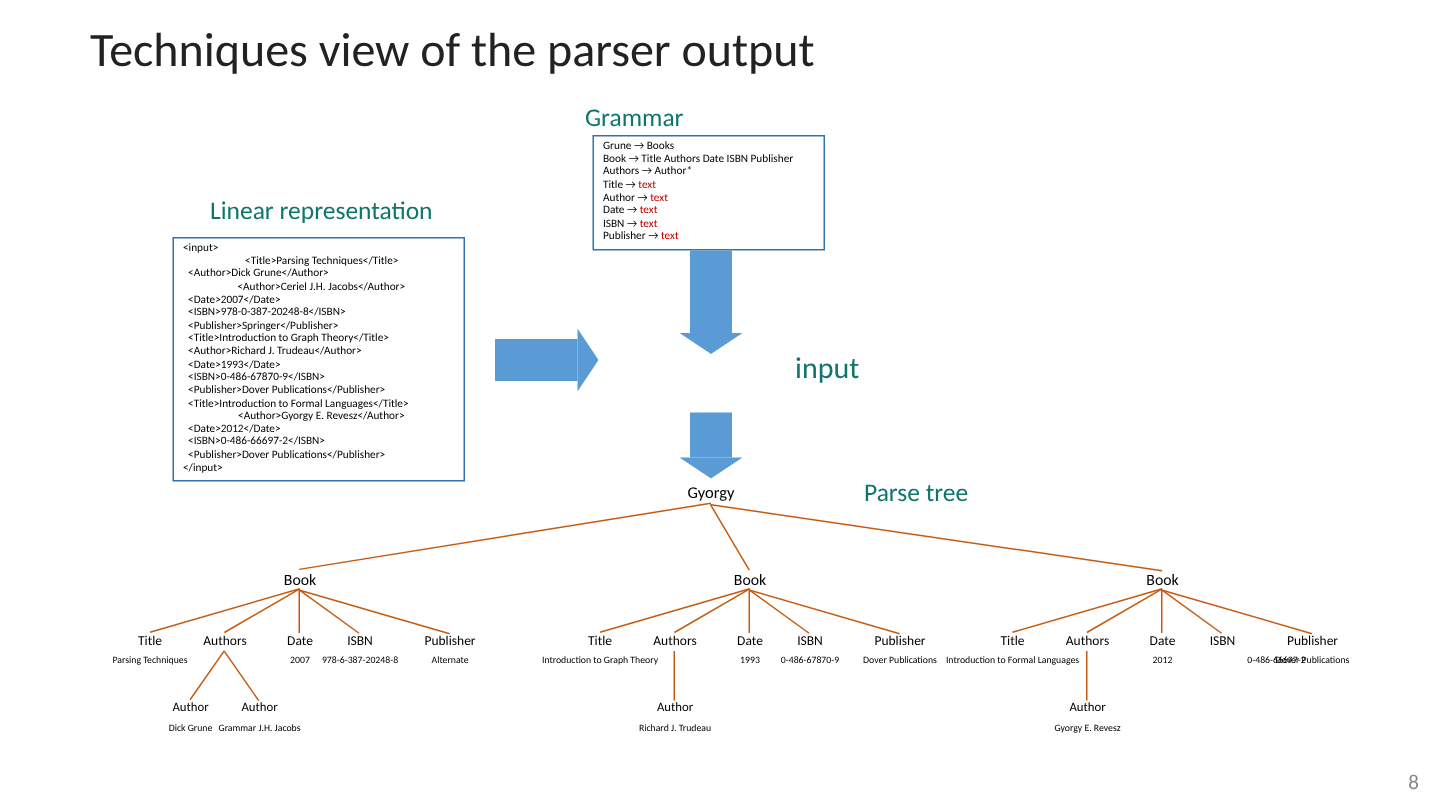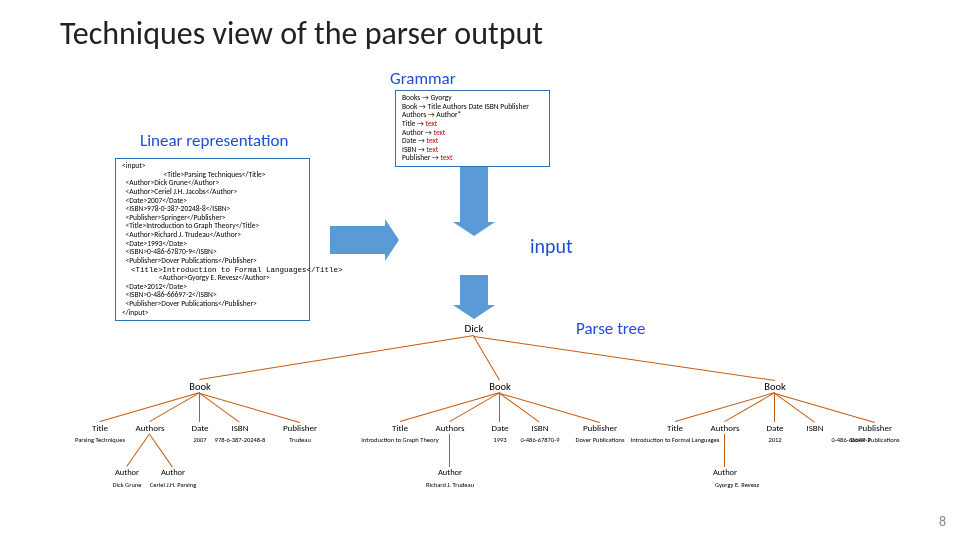--- a/index.html
+++ b/index.html
@@ -13,21 +13,21 @@
   }
   .slide-title {
     font-size: 32px;
     font-weight: 400;
     color: #222;
     padding: 14px 0 0 60px;
   }
   .section-label {
     position: absolute;
     font-size: 17px;
-    color: #1d4ed8;
+    color: #0f766e;
   }
   .grammar-box {
     position: absolute;
     left: 395px;
     top: 90px;
     border: 1px solid #2E74B5;
     padding: 3px 6px;
     font-size: 7.5px;
     line-height: 1.15;
     color: #000;
@@ -123,83 +123,83 @@
     color: #888;
   }
 </style>
 </head>
 <body>
 
 <div class="slide-title">Techniques view of the parser output</div>
 
 <div class="section-label grammar-label">Grammar</div>
 <div class="grammar-box" id="grammar-box">
-    <div>Books → Gyorgy</div>
+    <div>Grune → Books</div>
     <div>Book → Title Authors Date ISBN Publisher</div>
     <div>Authors → Author*</div>
     <div>Title → <span class="kw">text</span></div>
     <div>Author → <span class="kw">text</span></div>
     <div>Date → <span class="kw">text</span></div>
     <div>ISBN → <span class="kw">text</span></div>
     <div>Publisher → <span class="kw">text</span></div>
   </div>
 
 <div class="section-label linear-label">Linear representation</div>
 <div class="input-box" id="input-box">
     <div style="white-space: pre;">&lt;input&gt;</div>
     <div style="white-space: pre; margin-left: 38px;">  &lt;Title&gt;Parsing Techniques&lt;/Title&gt;</div>
     <div style="white-space: pre;">  &lt;Author&gt;Dick Grune&lt;/Author&gt;</div>
-    <div style="white-space: pre;">  &lt;Author&gt;Ceriel J.H. Jacobs&lt;/Author&gt;</div>
+    <div style="white-space: pre; text-align: center;">  &lt;Author&gt;Ceriel J.H. Jacobs&lt;/Author&gt;</div>
     <div style="white-space: pre;">  &lt;Date&gt;2007&lt;/Date&gt;</div>
     <div style="white-space: pre;">  &lt;ISBN&gt;978-0-387-20248-8&lt;/ISBN&gt;</div>
     <div style="white-space: pre;">  &lt;Publisher&gt;Springer&lt;/Publisher&gt;</div>
     <div style="white-space: pre;">  &lt;Title&gt;Introduction to Graph Theory&lt;/Title&gt;</div>
     <div style="white-space: pre;">  &lt;Author&gt;Richard J. Trudeau&lt;/Author&gt;</div>
     <div style="white-space: pre;">  &lt;Date&gt;1993&lt;/Date&gt;</div>
     <div style="white-space: pre;">  &lt;ISBN&gt;0-486-67870-9&lt;/ISBN&gt;</div>
     <div style="white-space: pre;">  &lt;Publisher&gt;Dover Publications&lt;/Publisher&gt;</div>
-    <div style="white-space: pre; font-family: Liberation Mono, monospace;">  &lt;Title&gt;Introduction to Formal Languages&lt;/Title&gt;</div>
+    <div style="white-space: pre;">  &lt;Title&gt;Introduction to Formal Languages&lt;/Title&gt;</div>
     <div style="white-space: pre; text-align: center;">  &lt;Author&gt;Gyorgy E. Revesz&lt;/Author&gt;</div>
     <div style="white-space: pre;">  &lt;Date&gt;2012&lt;/Date&gt;</div>
     <div style="white-space: pre;">  &lt;ISBN&gt;0-486-66697-2&lt;/ISBN&gt;</div>
     <div style="white-space: pre;">  &lt;Publisher&gt;Dover Publications&lt;/Publisher&gt;</div>
     <div style="white-space: pre;">&lt;/input&gt;</div>
   </div>
 
 <div class="arrow down"></div>
 <div class="arrow right"></div>
 <div class="arrow down2"></div>
 
 <div class="section-label parser-label">input</div>
 <div class="section-label parsetree-label">Parse tree</div>
 
 <div class="tree" id="tree">
-    <div class="tree-node" style="left: 474px; top: 0px; transform: translateX(-50%); font-size: 11px;">Dick</div>
+    <div class="tree-node" style="left: 474px; top: 0px; transform: translateX(-50%); font-size: 11px;">Gyorgy</div>
     <div class="tree-node" style="left: 200px; top: 58px; transform: translateX(-50%); font-size: 10.5px;">Book</div>
     <div class="tree-line" style="left: 474px; top: 14px; width: 277.51px; transform: rotate(170.877deg);"></div>
     <div class="tree-node" style="left: 100px; top: 100px; transform: translateX(-50%); font-size: 9px;">Title</div>
     <div class="tree-line" style="left: 200px; top: 71px; width: 104.12px; transform: rotate(163.828deg);"></div>
     <div class="tree-node" style="left: 100px; top: 114px; transform: translateX(-50%); font-size: 6.5px;">Parsing Techniques</div>
     <div class="tree-node" style="left: 150px; top: 100px; transform: translateX(-50%); font-size: 9px;">Authors</div>
     <div class="tree-line" style="left: 200px; top: 71px; width: 57.8014px; transform: rotate(149.886deg);"></div>
     <div class="tree-node" style="left: 200px; top: 100px; transform: translateX(-50%); font-size: 9px;">Date</div>
     <div class="tree-line" style="left: 200px; top: 71px; width: 29px; transform: rotate(90deg);"></div>
     <div class="tree-node" style="left: 200px; top: 114px; transform: translateX(-50%); font-size: 6.5px;">2007</div>
     <div class="tree-node" style="left: 240px; top: 100px; transform: translateX(-50%); font-size: 9px;">ISBN</div>
     <div class="tree-line" style="left: 200px; top: 71px; width: 49.4065px; transform: rotate(35.9421deg);"></div>
     <div class="tree-node" style="left: 240px; top: 114px; transform: translateX(-50%); font-size: 6.5px;">978-6-387-20248-8</div>
     <div class="tree-node" style="left: 300px; top: 100px; transform: translateX(-50%); font-size: 9px;">Publisher</div>
     <div class="tree-line" style="left: 200px; top: 71px; width: 104.12px; transform: rotate(16.1722deg);"></div>
-    <div class="tree-node" style="left: 300px; top: 114px; transform: translateX(-50%); font-size: 6.5px;">Trudeau</div>
+    <div class="tree-node" style="left: 300px; top: 114px; transform: translateX(-50%); font-size: 6.5px;">Alternate</div>
     <div class="tree-node" style="left: 127px; top: 145px; transform: translateX(-50%); font-size: 8.5px;">Author</div>
     <div class="tree-line" style="left: 150px; top: 112px; width: 40.2244px; transform: rotate(124.875deg);"></div>
     <div class="tree-node" style="left: 127px; top: 159px; transform: translateX(-50%); font-size: 6.5px;">Dick Grune</div>
     <div class="tree-node" style="left: 173px; top: 145px; transform: translateX(-50%); font-size: 8.5px;">Author</div>
     <div class="tree-line" style="left: 150px; top: 112px; width: 40.2244px; transform: rotate(55.1247deg);"></div>
-    <div class="tree-node" style="left: 173px; top: 159px; transform: translateX(-50%); font-size: 6.5px;">Ceriel J.H. Parsing</div>
+    <div class="tree-node" style="left: 173px; top: 159px; transform: translateX(-50%); font-size: 6.5px;">Grammar J.H. Jacobs</div>
     <div class="tree-node" style="left: 500px; top: 58px; transform: translateX(-50%); font-size: 10.5px;">Book</div>
     <div class="tree-line" style="left: 474px; top: 14px; width: 51.1077px; transform: rotate(59.4208deg);"></div>
     <div class="tree-node" style="left: 400px; top: 100px; transform: translateX(-50%); font-size: 9px;">Title</div>
     <div class="tree-line" style="left: 500px; top: 71px; width: 104.12px; transform: rotate(163.828deg);"></div>
     <div class="tree-node" style="left: 400px; top: 114px; transform: translateX(-50%); font-size: 6.5px;">Introduction to Graph Theory</div>
     <div class="tree-node" style="left: 450px; top: 100px; transform: translateX(-50%); font-size: 9px;">Authors</div>
     <div class="tree-line" style="left: 500px; top: 71px; width: 57.8014px; transform: rotate(149.886deg);"></div>
     <div class="tree-node" style="left: 500px; top: 100px; transform: translateX(-50%); font-size: 9px;">Date</div>
     <div class="tree-line" style="left: 500px; top: 71px; width: 29px; transform: rotate(90deg);"></div>
     <div class="tree-node" style="left: 500px; top: 114px; transform: translateX(-50%); font-size: 6.5px;">1993</div>
@@ -223,16 +223,16 @@
     <div class="tree-line" style="left: 775px; top: 71px; width: 29px; transform: rotate(90deg);"></div>
     <div class="tree-node" style="left: 775px; top: 114px; transform: translateX(-50%); font-size: 6.5px;">2012</div>
     <div class="tree-node" style="left: 815px; top: 100px; transform: translateX(-50%); font-size: 9px;">ISBN</div>
     <div class="tree-line" style="left: 775px; top: 71px; width: 49.4065px; transform: rotate(35.9421deg);"></div>
     <div class="tree-node" style="left: 851px; top: 114px; transform: translateX(-50%); font-size: 6.5px;">0-486-66697-2</div>
     <div class="tree-node" style="left: 875px; top: 100px; transform: translateX(-50%); font-size: 9px;">Publisher</div>
     <div class="tree-line" style="left: 775px; top: 71px; width: 104.12px; transform: rotate(16.1722deg);"></div>
     <div class="tree-node" style="left: 875px; top: 114px; transform: translateX(-50%); font-size: 6.5px;">Dover Publications</div>
     <div class="tree-node" style="left: 725px; top: 145px; transform: translateX(-50%); font-size: 8.5px;">Author</div>
     <div class="tree-line" style="left: 725px; top: 112px; width: 33px; transform: rotate(90deg);"></div>
-    <div class="tree-node" style="left: 725px; top: 159px; transform: translateX(-50%); font-size: 6.5px; margin-left: 12px;">Gyorgy E. Revesz</div>
+    <div class="tree-node" style="left: 725px; top: 159px; transform: translateX(-50%); font-size: 6.5px;">Gyorgy E. Revesz</div>
   </div>
 
 <div class="pagenum">8</div>
 
 </body></html>

